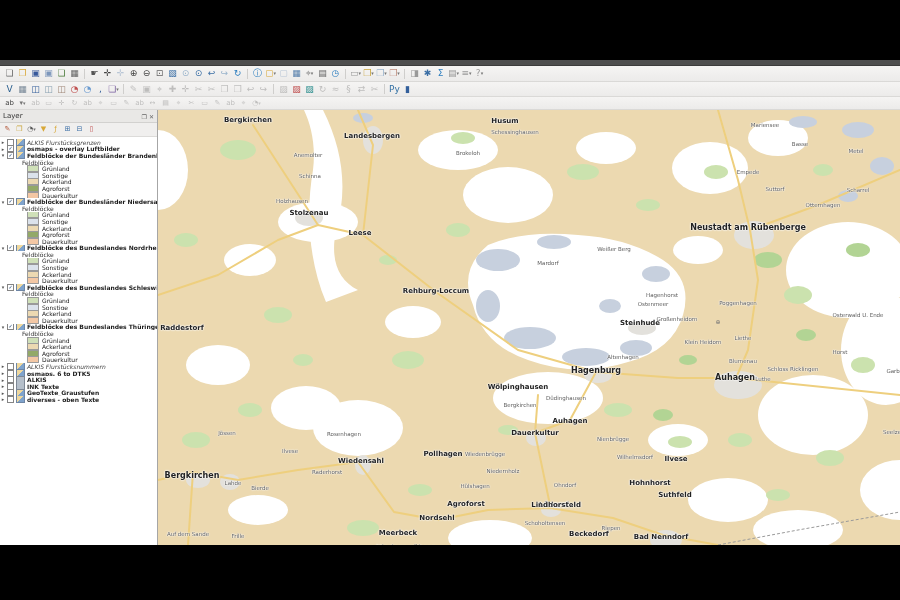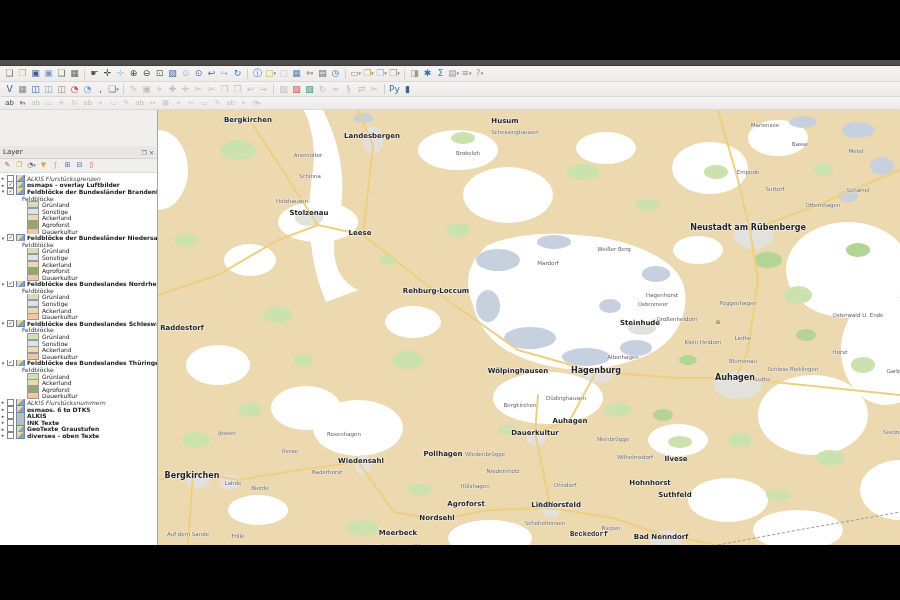--- a/index.html
+++ b/index.html
@@ -13,21 +13,21 @@
     font-size:9px;line-height:9px;border-radius:2px;}
   #tb-row-2 .tb-btn{font-size:7px;height:16px;}
   .tb-btn .ddm{font-size:5px;color:#777;margin-left:0px;}
   .tb-sep{width:1px;height:10px;background:#cfcecc;margin:0 3px;}
   .faded{opacity:.32;}
   #main{display:flex;height:435px;}
   
   #panel{width:158px;background:#f0efee;border-right:1px solid #a6a6a6;display:flex;
     flex-direction:column;box-sizing:border-box;}
   #panel-title{height:12px;display:flex;align-items:center;justify-content:space-between;
-    padding:0 3px;background:#e9e8e6;border-bottom:1px solid #d2d1cf;font-size:7px;color:#333;margin-top:36px;}
+    padding:0 3px;background:#e9e8e6;border-bottom:1px solid #d2d1cf;font-size:7px;color:#333;}
   #panel-title .dock{display:flex;gap:2px;font-size:6px;color:#666;}
   #panel-tools{height:13px;display:flex;align-items:center;gap:1px;padding:0 2px;
     border-bottom:1px solid #dcdbd9;background:#f0efee;}
   #panel-tools .tb-btn{min-width:11px;height:11px;font-size:7px;}
   #tree{flex:1;background:#fff;overflow:hidden;font-size:6px;padding-top:2px;color:#1d1d1d;}
   .trow{height:6.6px;display:flex;align-items:center;white-space:nowrap;overflow:hidden;}
   .exp{width:6px;font-size:5px;color:#555;text-align:center;flex:none;}
   .cb{width:5px;height:5px;border:1px solid #858585;background:#fff;margin:0 1px;flex:none;
     font-size:5px;line-height:5px;text-align:center;color:#173f73;font-weight:bold;}
   .licon{width:7px;height:6px;margin:0 1px;flex:none;border:1px solid #6e86a5;
@@ -658,36 +658,36 @@
           <div class="mlab" style="left: 214px; top: 26px;">Landesbergen</div>
           <div class="mlab" style="left: 347px; top: 11px;">Husum</div>
           <div class="mlab" style="left: 151px; top: 103px;">Stolzenau</div>
           <div class="mlab" style="left: 202px; top: 123px;">Leese</div>
           <div class="mlab big" style="left: 590px; top: 117px;">Neustadt am Rübenberge</div>
           <div class="mlab" style="left: 278px; top: 181px;">Rehburg-Loccum</div>
           <div class="mlab" style="left: 24px; top: 218px;">Raddestorf</div>
           <div class="mlab big" style="left: 438px; top: 260px;">Hagenburg</div>
           <div class="mlab big" style="left: 577px; top: 267px;">Auhagen</div>
           <div class="mlab" style="left: 482px; top: 213px;">Steinhude</div>
-          <div class="mlab" style="left: 360px; top: 261px;">Wölpinghausen</div>
+          <div class="mlab" style="left: 360px; top: 277px;">Wölpinghausen</div>
           <div class="mlab" style="left: 377px; top: 323px;">Dauerkultur</div>
           <div class="mlab" style="left: 412px; top: 311px;">Auhagen</div>
           <div class="mlab" style="left: 285px; top: 344px;">Pollhagen</div>
           <div class="mlab" style="left: 203px; top: 351px;">Wiedensahl</div>
           <div class="mlab big" style="left: 34px; top: 365px;">Bergkirchen</div>
           <div class="mlab" style="left: 518px; top: 349px;">Ilvese</div>
           <div class="mlab" style="left: 492px; top: 373px;">Hohnhorst</div>
           <div class="mlab" style="left: 517px; top: 385px;">Suthfeld</div>
           <div class="mlab" style="left: 308px; top: 394px;">Agroforst</div>
           <div class="mlab" style="left: 357px; top: 395px; margin-left: 45px;">Lüdersfeld</div>
           <div class="mlab" style="left: 392px; top: 395px;">Lindhorst</div>
           <div class="mlab" style="left: 248px; top: 405px; margin-top: 33px;">Niedernwöhren</div>
           <div class="mlab" style="left: 279px; top: 408px;">Nordsehl</div>
           <div class="mlab" style="left: 240px; top: 423px;">Meerbeck</div>
-          <div class="mlab" style="left: 431px; top: 424px; font-family: Liberation Mono, monospace;">Beckedorf</div>
+          <div class="mlab" style="left: 431px; top: 424px;">Beckedorf</div>
           <div class="mlab" style="left: 503px; top: 427px;">Bad Nenndorf</div>
           <div class="mlab minor" style="left: 357px; top: 22px;">Schessinghausen</div>
           <div class="mlab minor" style="left: 150px; top: 45px;">Anemolter</div>
           <div class="mlab minor" style="left: 152px; top: 66px;">Schinna</div>
           <div class="mlab minor" style="left: 134px; top: 91px;">Holzhausen</div>
           <div class="mlab minor" style="left: 310px; top: 43px;">Brokeloh</div>
           <div class="mlab minor" style="left: 456px; top: 139px;">Weißer Berg</div>
           <div class="mlab minor" style="left: 390px; top: 153px;">Mardorf</div>
           <div class="mlab minor" style="left: 607px; top: 15px;">Mariensee</div>
           <div class="mlab minor" style="left: 642px; top: 34px;">Basse</div>

